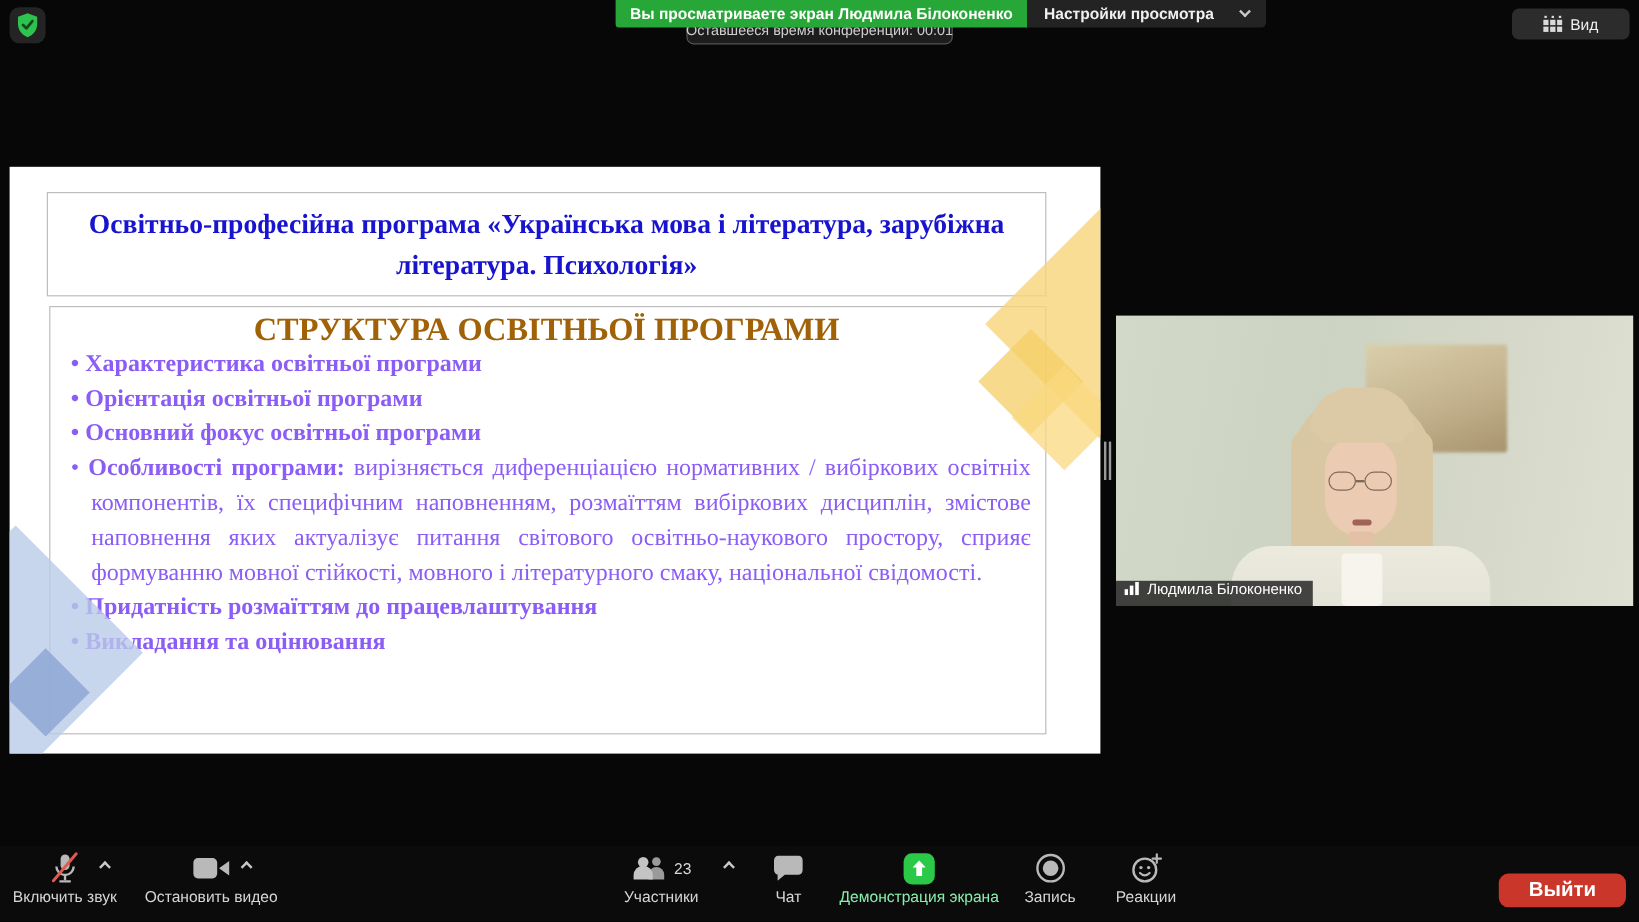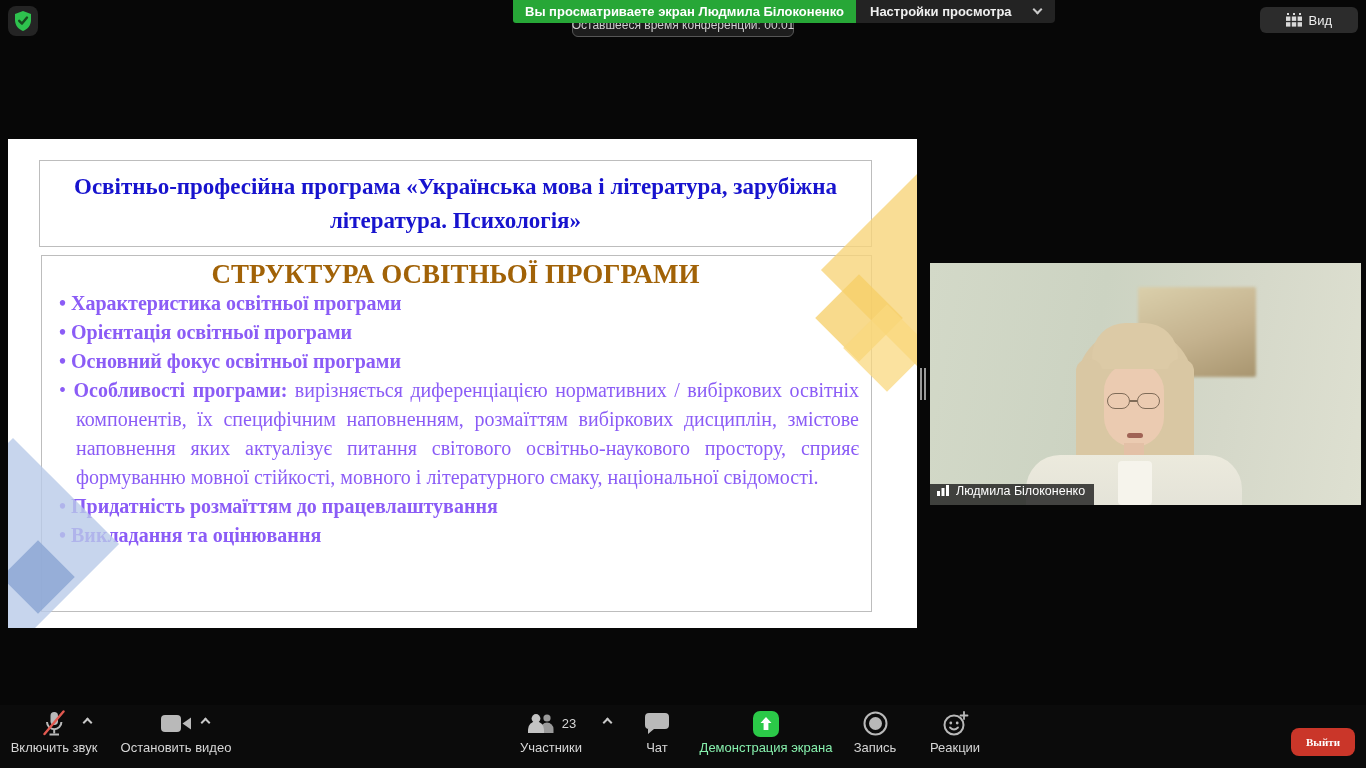--- a/index.html
+++ b/index.html
@@ -97,23 +97,23 @@
   .grp-part { left:503px; width:96px; }
   .grp-chat { left:628px; width:58px; }
   .grp-share { left:700px; width:132px; }
   .grp-rec { left:846px; width:58px; }
   .grp-react { left:922px; width:66px; }
   .grp-share .lbl { color:#86efac; }
   .count { font-size:13px; color:#d6d6d6; }
   .sub-chev { position:absolute; top:14px; cursor:pointer; }
   .share-ico { width:26px; height:26px; background:#2bc948; border-radius:7px;
     display:flex; align-items:center; justify-content:center; }
-  .leave-btn { position:absolute; right:11px; top:728px; height:28px; padding:0 15px;
+  .leave-btn { position:absolute; right:11px; top:728px; height:28px; padding:0 25px;
     background:#ca3629; border:none; border-radius:8px; color:#ffffff;
-    font-size:11px; font-weight:bold; font-family:Liberation Serif, serif; cursor:pointer; }
+    font-size:17px; font-weight:bold; font-family:Liberation Sans, sans-serif; cursor:pointer; }
 </style>
 </head>
 <body>
 
 <div class="shield-btn">
   <svg width="20" height="22" viewBox="0 0 20 22">
     <path d="M10 1 L18 4 V10 C18 15.5 14.5 19.2 10 21 C5.5 19.2 2 15.5 2 10 V4 Z" fill="#2ec24e"></path>
     <path d="M6.2 10.8 L9 13.6 L14 7.6" stroke="#17491f" stroke-width="2.4" fill="none" stroke-linecap="round" stroke-linejoin="round"></path>
   </svg>
 </div>

